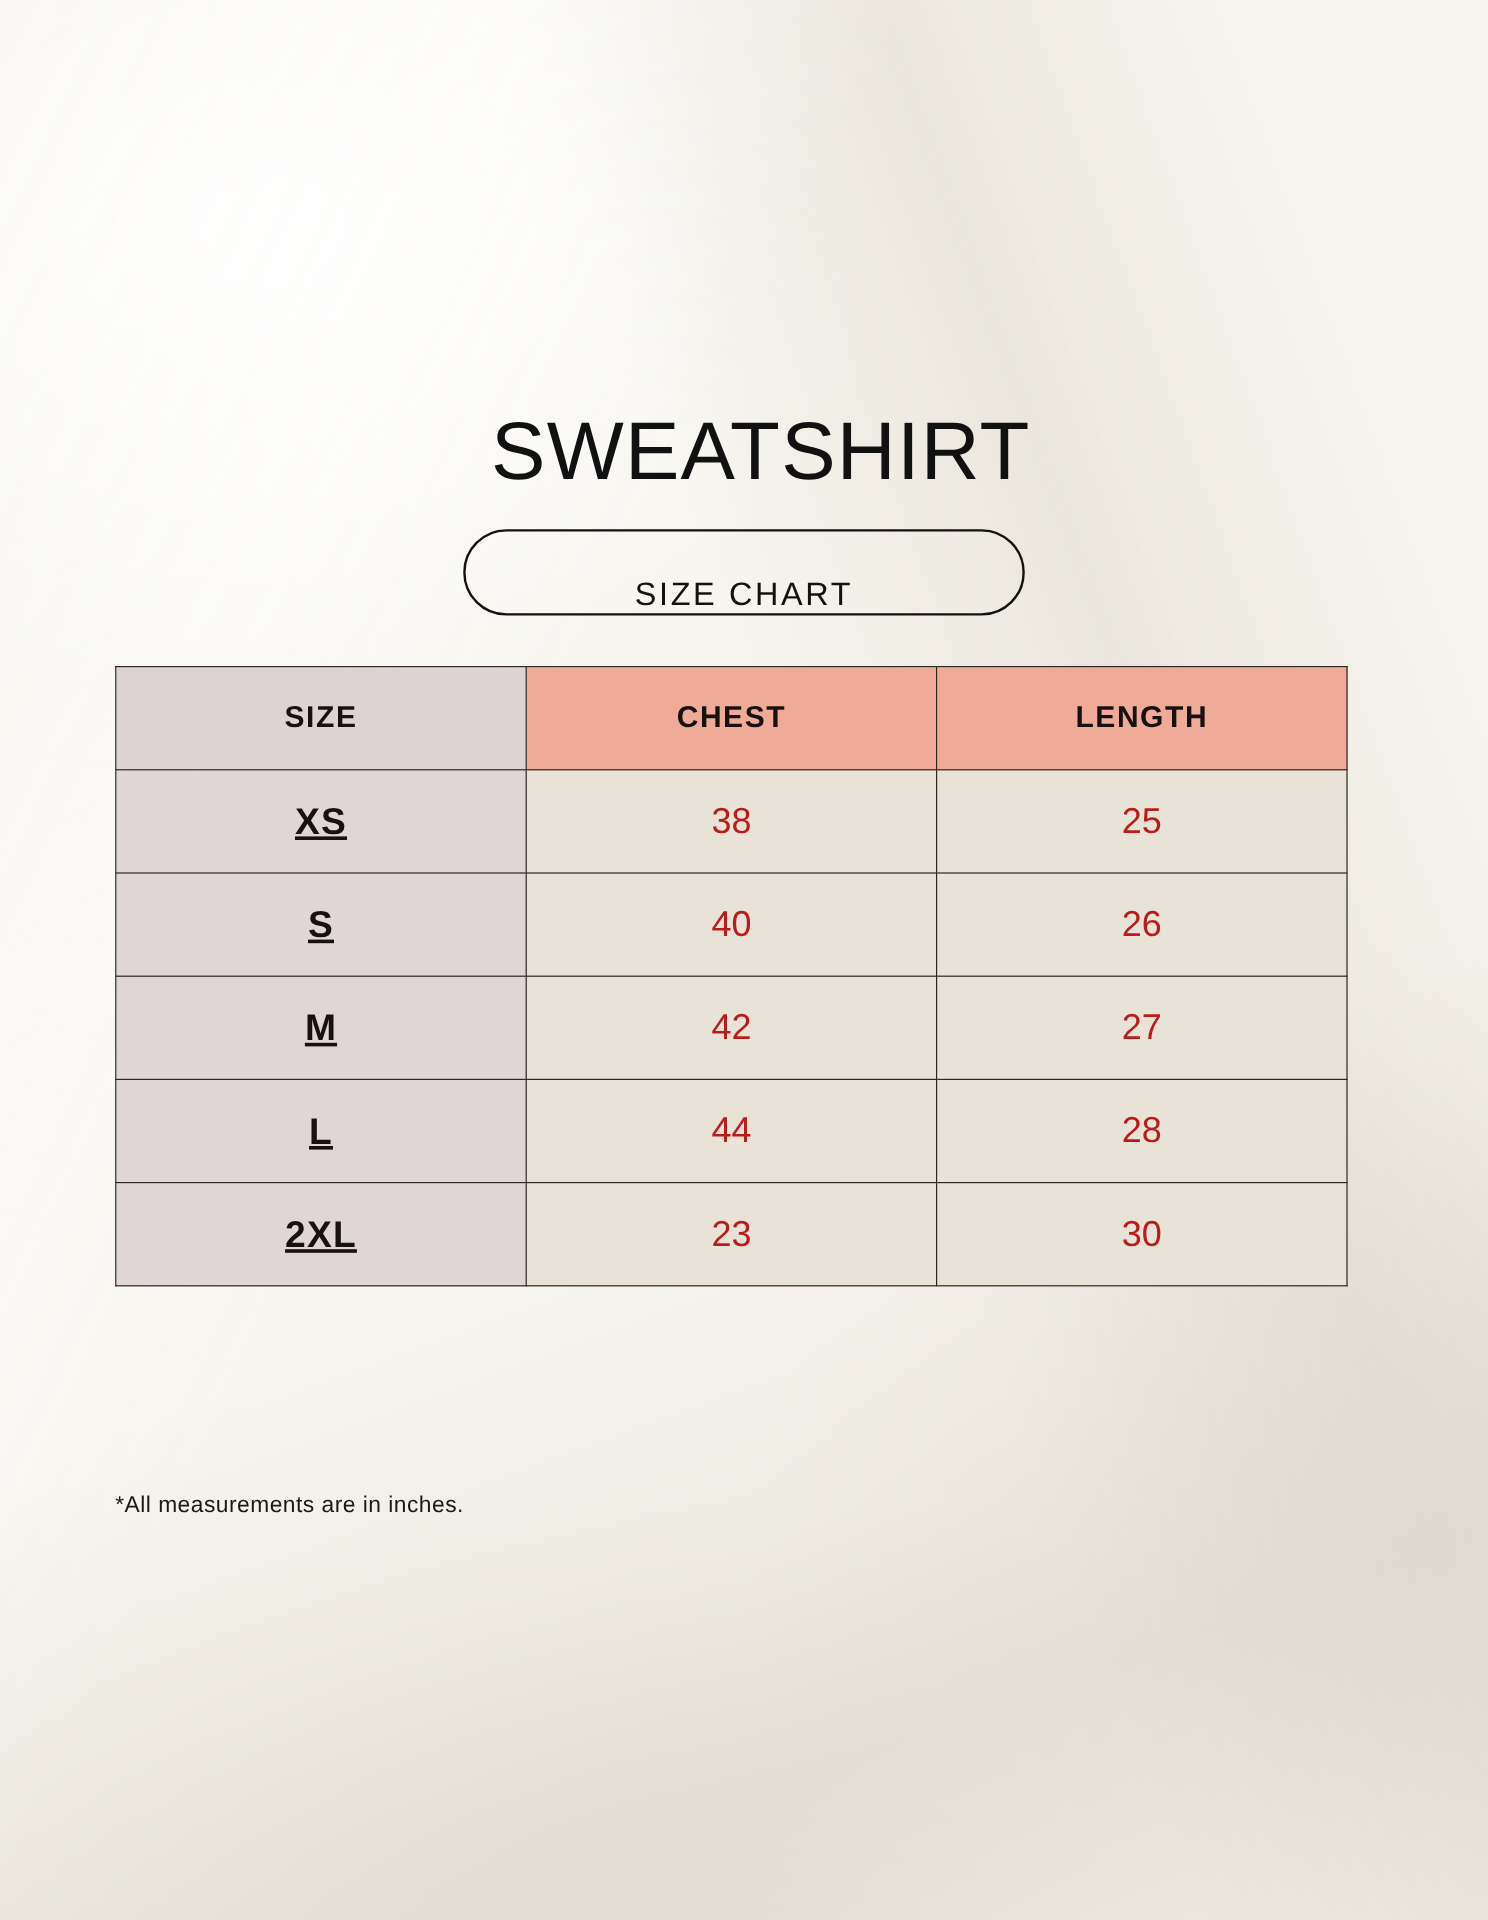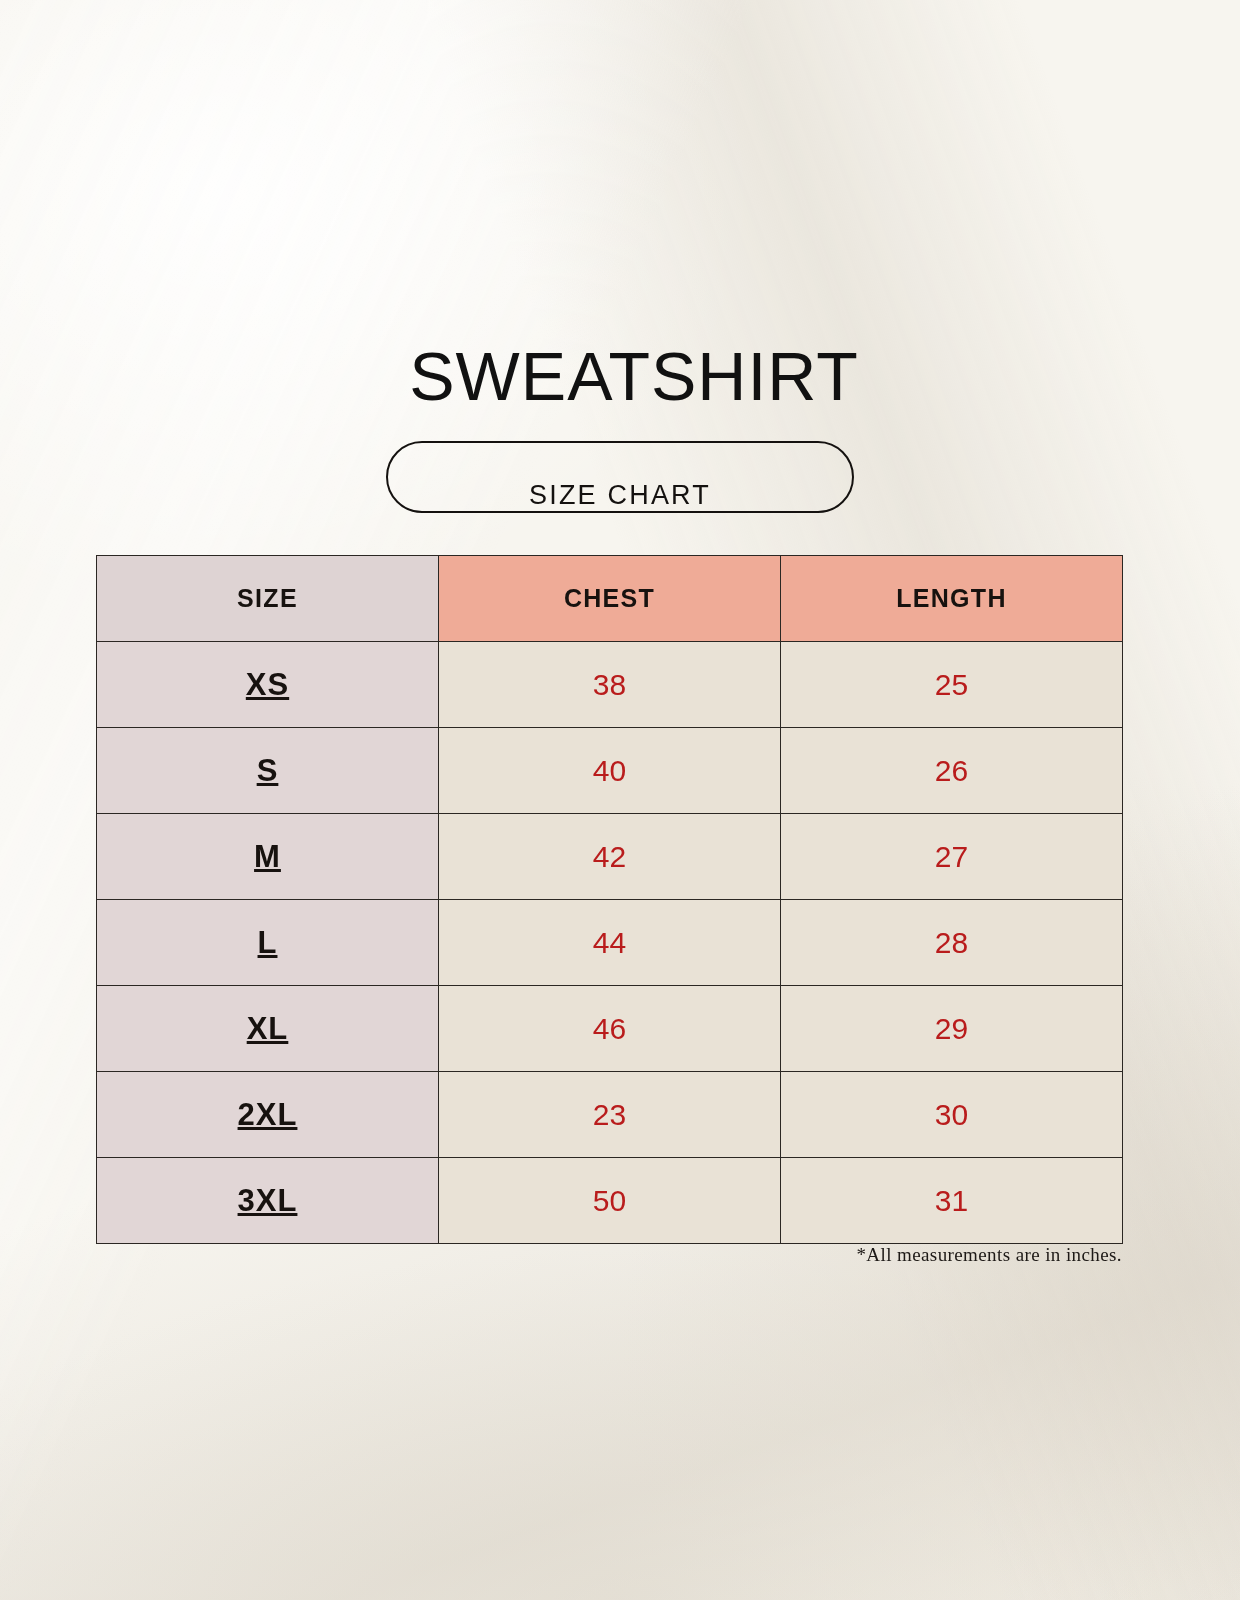--- a/index.html
+++ b/index.html
@@ -122,25 +122,25 @@
     font-size: 30px;
     font-weight: 400;
     color: #b91c1c;
   }
 
   .footnote {
     position: absolute;
     left: 96px;
     width: 1026px;
     top: 1244px;
-    text-align: right;
+    text-align: left;
     font-size: 19px;
     letter-spacing: 0.4px;
     color: #1d1916;
-    font-family: Liberation Serif, serif;
+    font-family: Liberation Sans, sans-serif;
   }
 </style>
 </head>
 <body>
 
 <div class="sheet">
 
   <div class="bg-wash wash-1"></div>
   <div class="bg-wash wash-2"></div>
   <div class="bg-wash wash-3"></div>
@@ -180,33 +180,23 @@
           <td class="col-size">M</td>
           <td class="col-val">42</td>
           <td class="col-val">27</td>
         </tr>
         <tr>
           <td class="col-size">L</td>
           <td class="col-val">44</td>
           <td class="col-val">28</td>
         </tr>
         <tr>
-          <td class="col-size">XL</td>
-          <td class="col-val">46</td>
-          <td class="col-val">29</td>
-        </tr>
-        <tr>
           <td class="col-size">2XL</td>
           <td class="col-val">23</td>
           <td class="col-val">30</td>
         </tr>
-        <tr>
-          <td class="col-size">3XL</td>
-          <td class="col-val">50</td>
-          <td class="col-val">31</td>
-        </tr>
       </tbody>
     </table>
   </div>
 
   <div class="footnote">*All measurements are in inches.</div>
 
 </div>
 
 </body></html>

